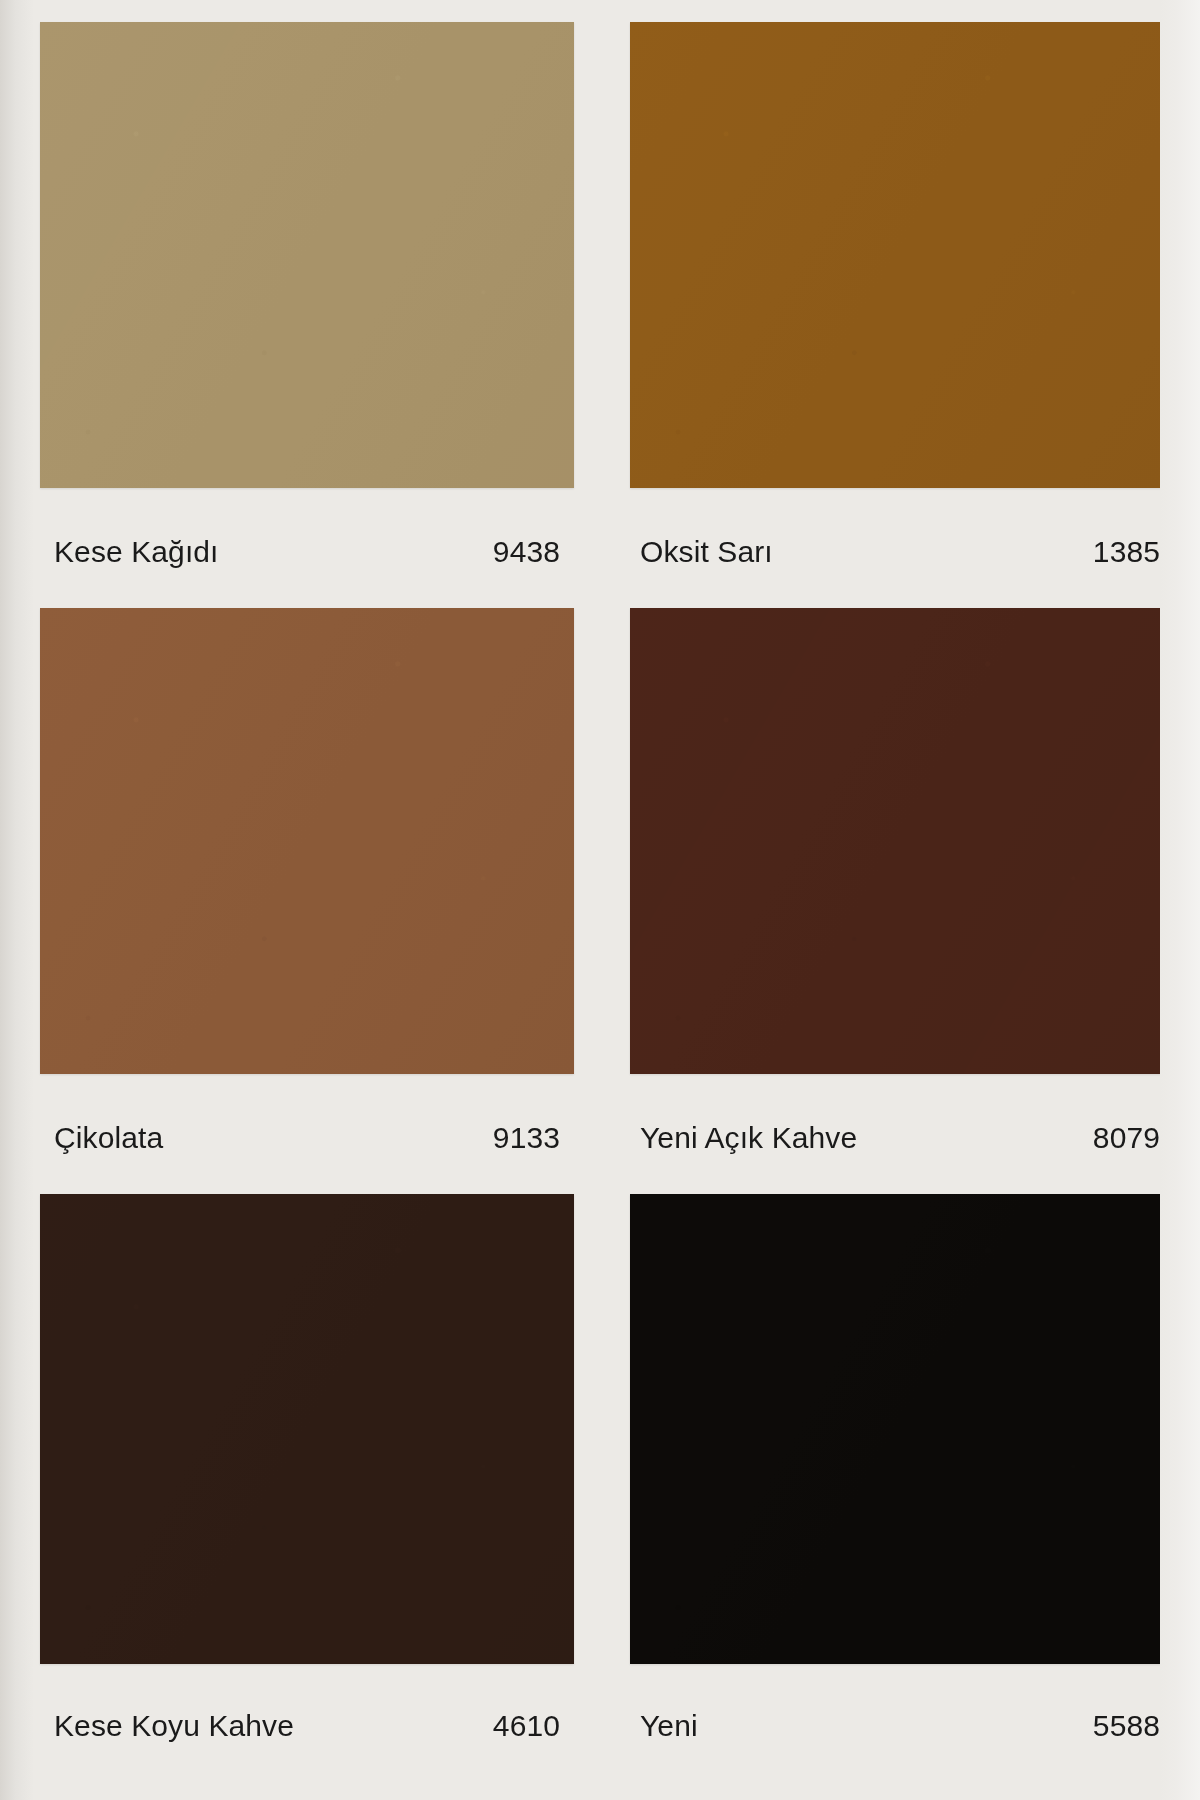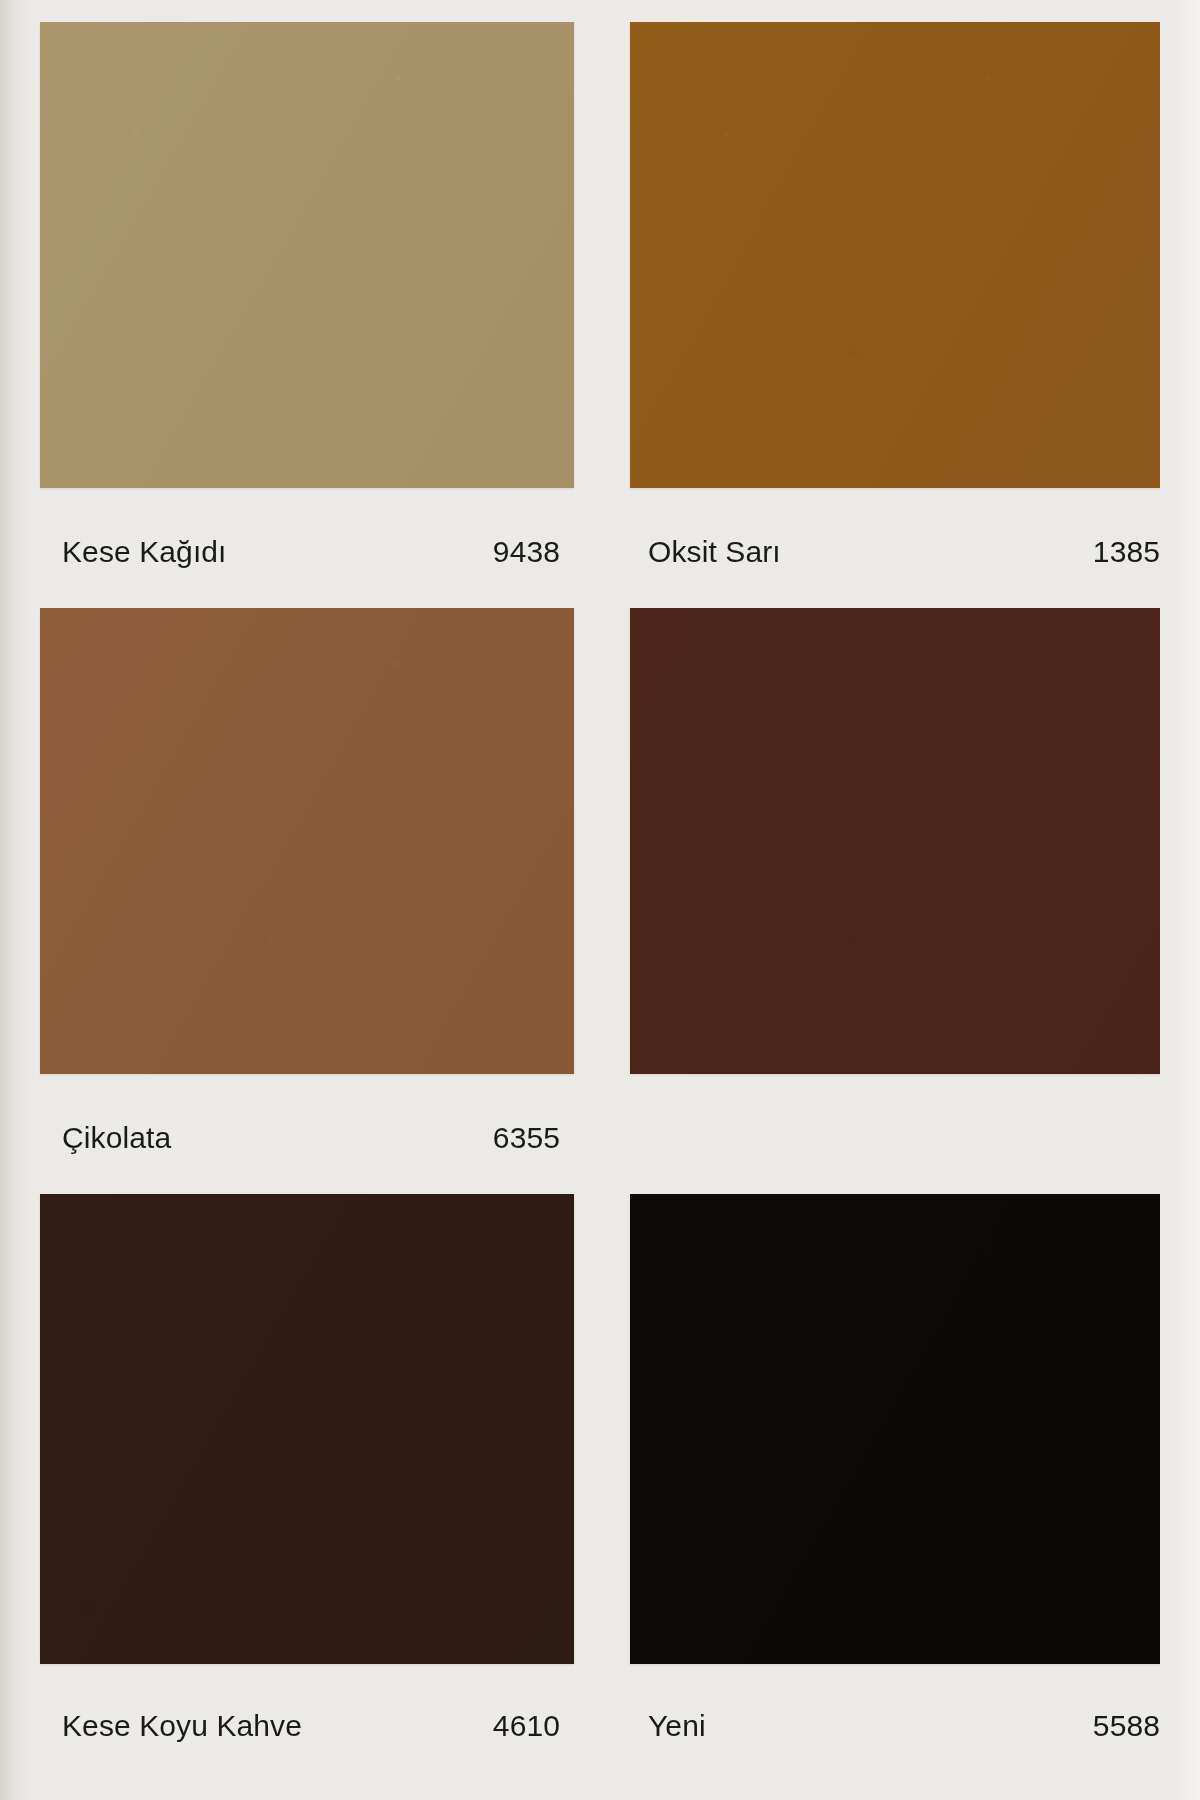--- a/index.html
+++ b/index.html
@@ -99,21 +99,20 @@
     padding-top:6px;
   }
 
   .swatch-name,
   .swatch-code {
     font-size:30px;
     line-height:1.1;
     color:#1a1a1a;
     letter-spacing:0.1px;
     white-space:nowrap;
-    margin-left:8px;
   }
 
   .swatch-code { padding-right:10px; }
 
   
   .col-2 .swatch-caption { padding-left:10px; padding-right:0; }
   .col-2 .swatch-code { padding-right:4px; }
 
   
   .row-3 .swatch-chip { height:470px; }
@@ -138,26 +137,30 @@
       <div class="swatch-caption">
         <span class="swatch-name">Oksit Sarı</span>
         <span class="swatch-code">1385</span>
       </div>
     </div>
 
     <div class="swatch-cell col-1 row-2">
       <div class="swatch-chip" style="background-color: rgb(139, 90, 56);"></div>
       <div class="swatch-caption">
         <span class="swatch-name">Çikolata</span>
-        <span class="swatch-code">6355</span>
+        <span class="swatch-code">9133</span>
       </div>
     </div>
 
     <div class="swatch-cell col-2 row-2">
       <div class="swatch-chip" style="background-color: rgb(74, 36, 24);"></div>
+      <div class="swatch-caption">
+        <span class="swatch-name">Yeni Açık Kahve</span>
+        <span class="swatch-code">8079</span>
+      </div>
     </div>
 
     <div class="swatch-cell col-1 row-3">
       <div class="swatch-chip" style="background-color: rgb(46, 28, 20);"></div>
       <div class="swatch-caption">
         <span class="swatch-name">Kese Koyu Kahve</span>
         <span class="swatch-code">4610</span>
       </div>
     </div>
 

